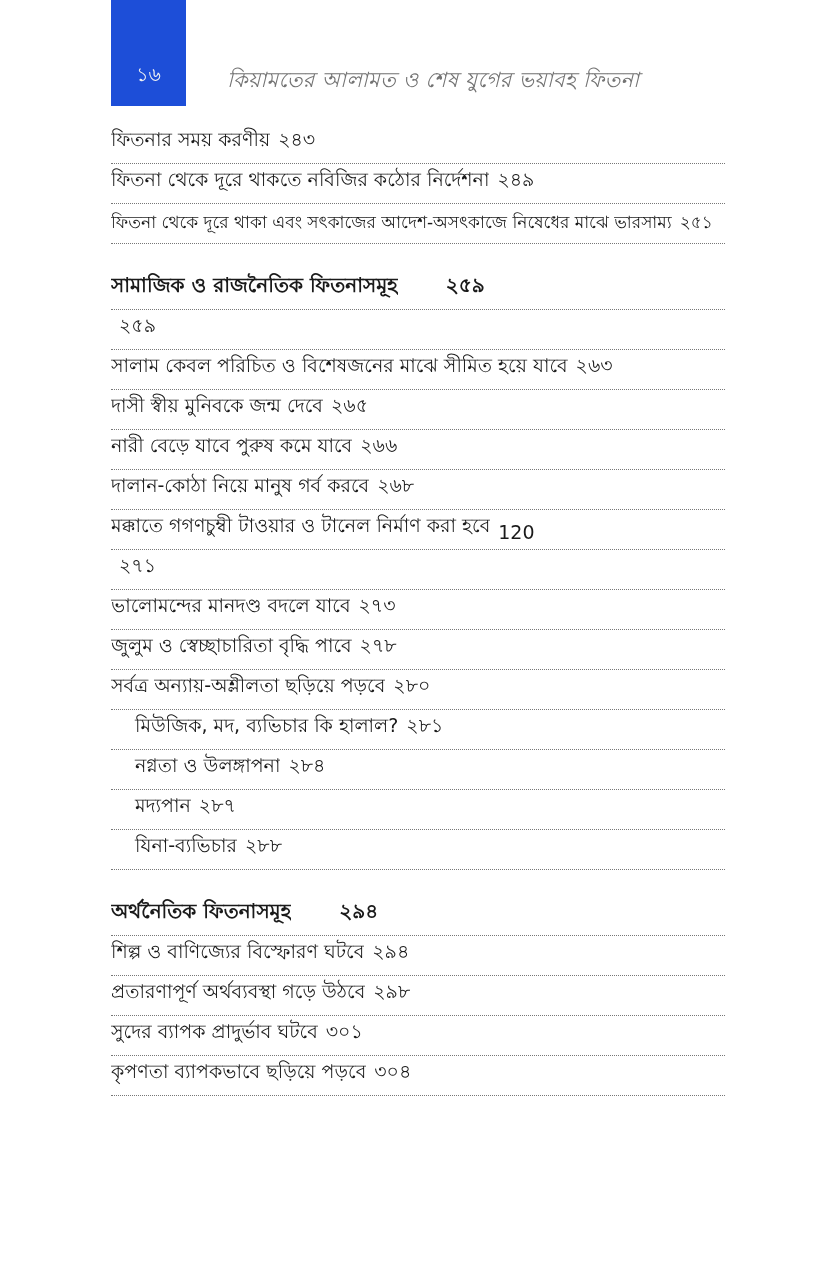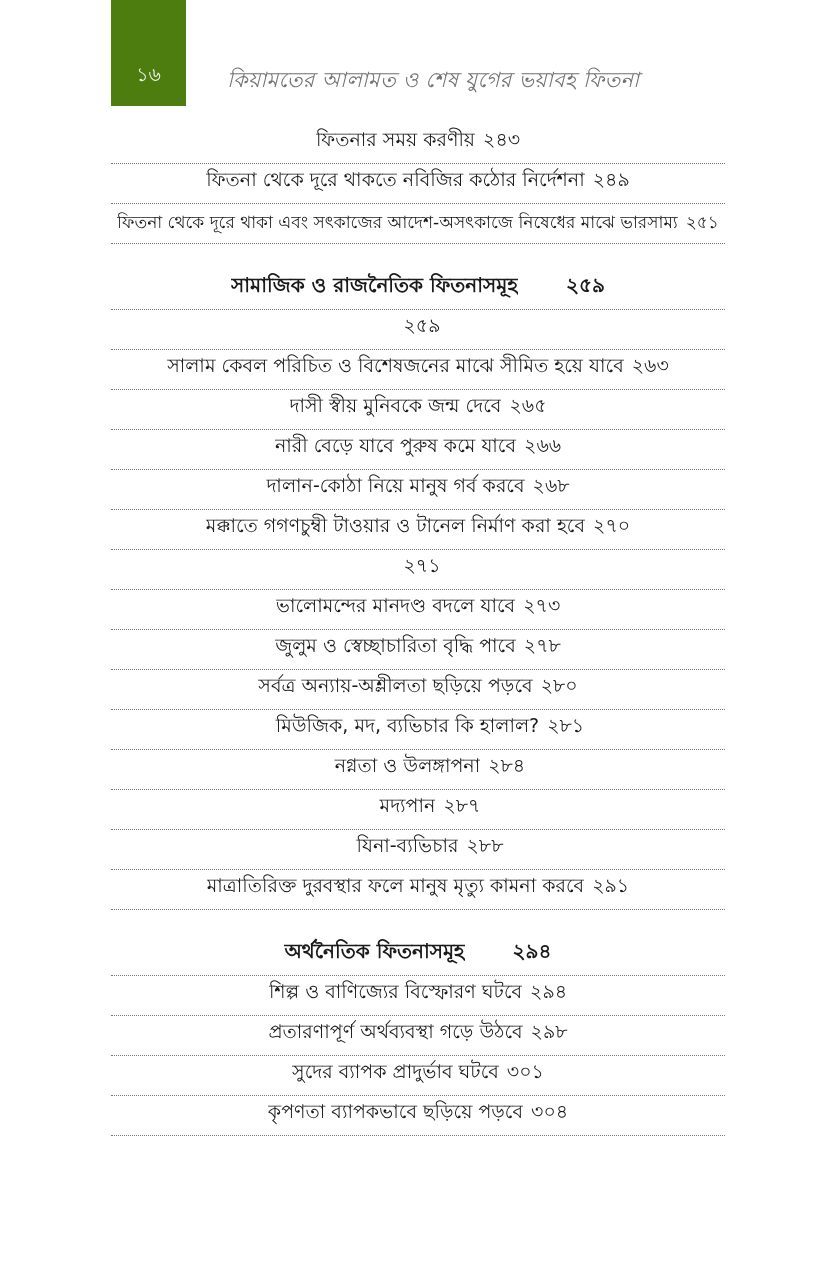--- a/index.html
+++ b/index.html
@@ -1,25 +1,25 @@
 <!DOCTYPE html>
 <html><head>
 <meta charset="utf-8">
 <style>
   html, body { margin: 0; padding: 0; background: #ffffff; }
   body { width: 822px; height: 1270px; position: relative; overflow: hidden;
          font-family: "DejaVu Sans", sans-serif; color: #1a1a1a; }
   .tab { position: absolute; left: 111px; top: 0; width: 75px; height: 106px;
-         background: #4d7c0f; }
+         background: #1d4ed8; }
   .tab-num { position: absolute; left: 0; right: 0; bottom: 14px; text-align: center;
              color: #f2f2f2; font-size: 19px; }
   .running-title { position: absolute; left: 227px; top: 64px; font-size: 21px;
                    font-style: italic; color: #737373; letter-spacing: 0.2px; }
   .toc { position: absolute; left: 111px; top: 124px; width: 614px; }
-  .row { display: flex; justify-content: center; align-items: flex-end;
+  .row { display: flex; justify-content: flex-start; align-items: flex-end;
          height: 40px; box-sizing: border-box; padding-bottom: 6px;
          border-bottom: 1px dotted #777; font-size: 19px; }
   .row.sub .label { padding-left: 24px; }
   .row.head { font-weight: bold; font-size: 20px; height: 44px; gap: 40px; }
   .row.small { font-size: 17px; }
   .label { white-space: nowrap; overflow: hidden; }
   .page { white-space: nowrap; padding-left: 8px; }
   .gap { height: 22px; }
 </style>
 </head>
@@ -64,21 +64,21 @@
   <div class="row">
       <span class="label">নারী বেড়ে যাবে পুরুষ কমে যাবে</span>
       <span class="page">২৬৬</span>
     </div>
   <div class="row">
       <span class="label">দালান-কোঠা নিয়ে মানুষ গর্ব করবে</span>
       <span class="page">২৬৮</span>
     </div>
   <div class="row">
       <span class="label">মক্কাতে গগণচুম্বী টাওয়ার ও টানেল নির্মাণ করা হবে</span>
-      <span class="page">২৭০</span>
+      <span class="page">120</span>
     </div>
   <div class="row">
       <span class="page">২৭১</span>
     </div>
   <div class="row">
       <span class="label">ভালোমন্দের মানদণ্ড বদলে যাবে</span>
       <span class="page">২৭৩</span>
     </div>
   <div class="row">
       <span class="label">জুলুম ও স্বেচ্ছাচারিতা বৃদ্ধি পাবে</span>
@@ -97,24 +97,20 @@
       <span class="page">২৮৪</span>
     </div>
   <div class="row sub">
       <span class="label">মদ্যপান</span>
       <span class="page">২৮৭</span>
     </div>
   <div class="row sub">
       <span class="label">যিনা-ব্যভিচার</span>
       <span class="page">২৮৮</span>
     </div>
-  <div class="row">
-      <span class="label">মাত্রাতিরিক্ত দুরবস্থার ফলে মানুষ মৃত্যু কামনা করবে</span>
-      <span class="page">২৯১</span>
-    </div>
 
   <div class="gap"></div>
 
   <div class="row head">
       <span class="label">অর্থনৈতিক ফিতনাসমূহ</span>
       <span class="page">২৯৪</span>
     </div>
   <div class="row">
       <span class="label">শিল্প ও বাণিজ্যের বিস্ফোরণ ঘটবে</span>
       <span class="page">২৯৪</span>

